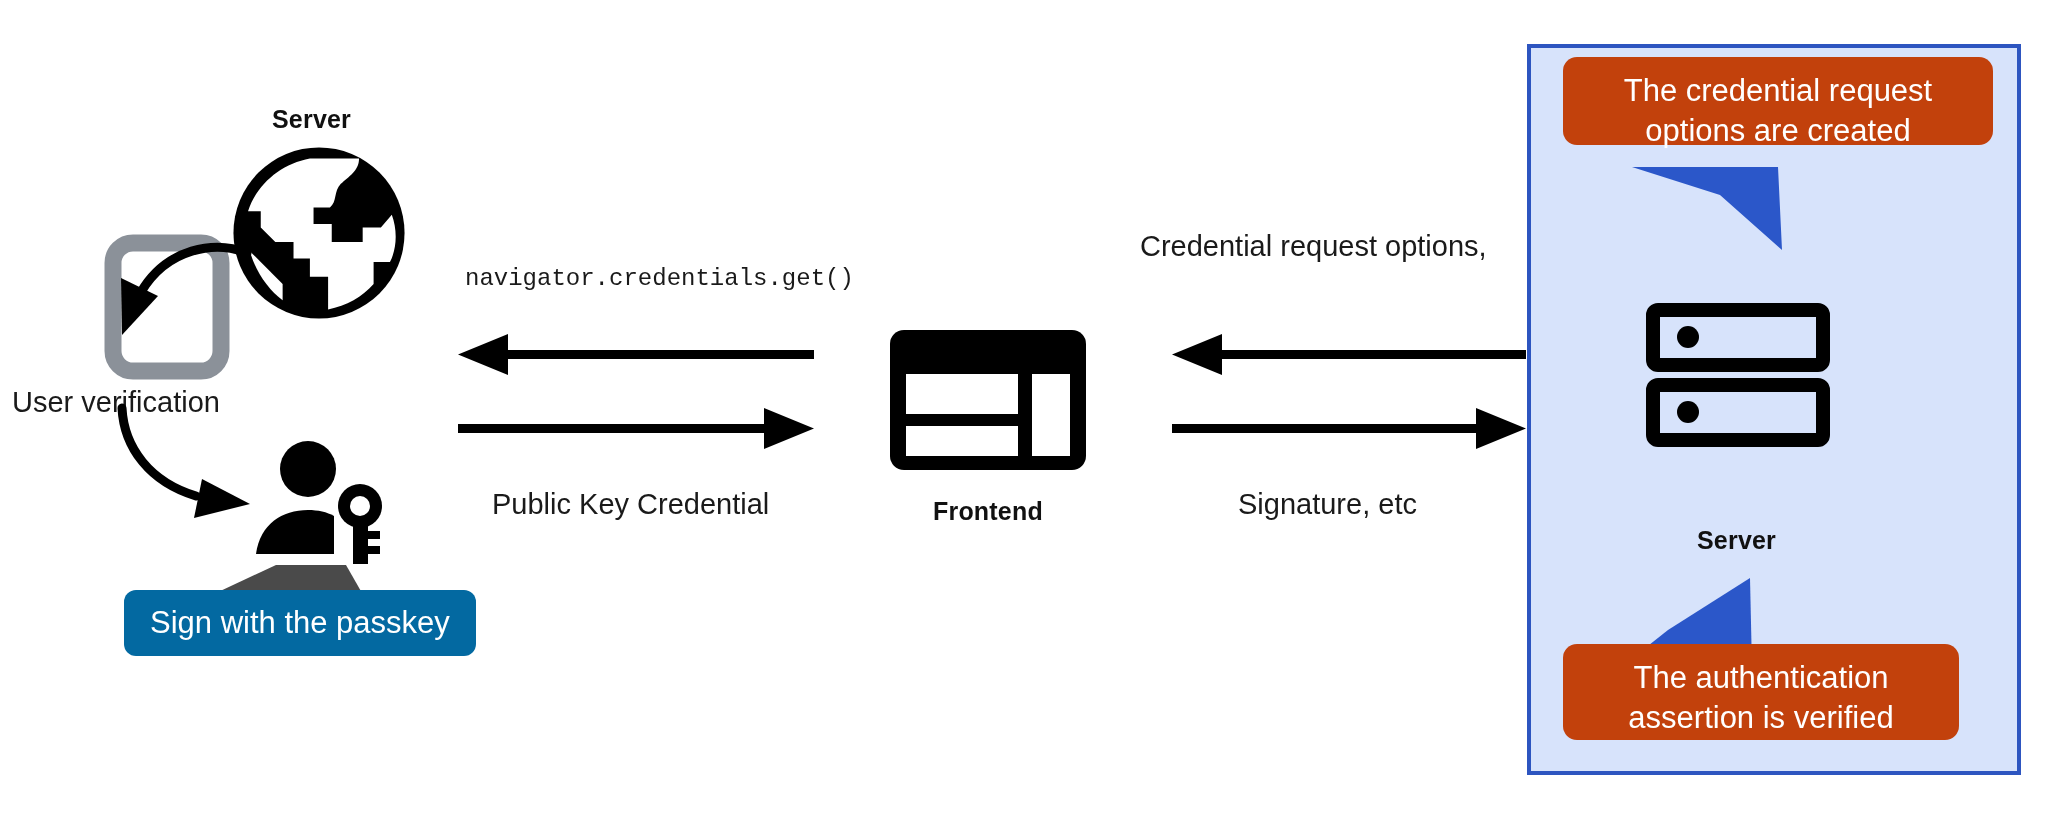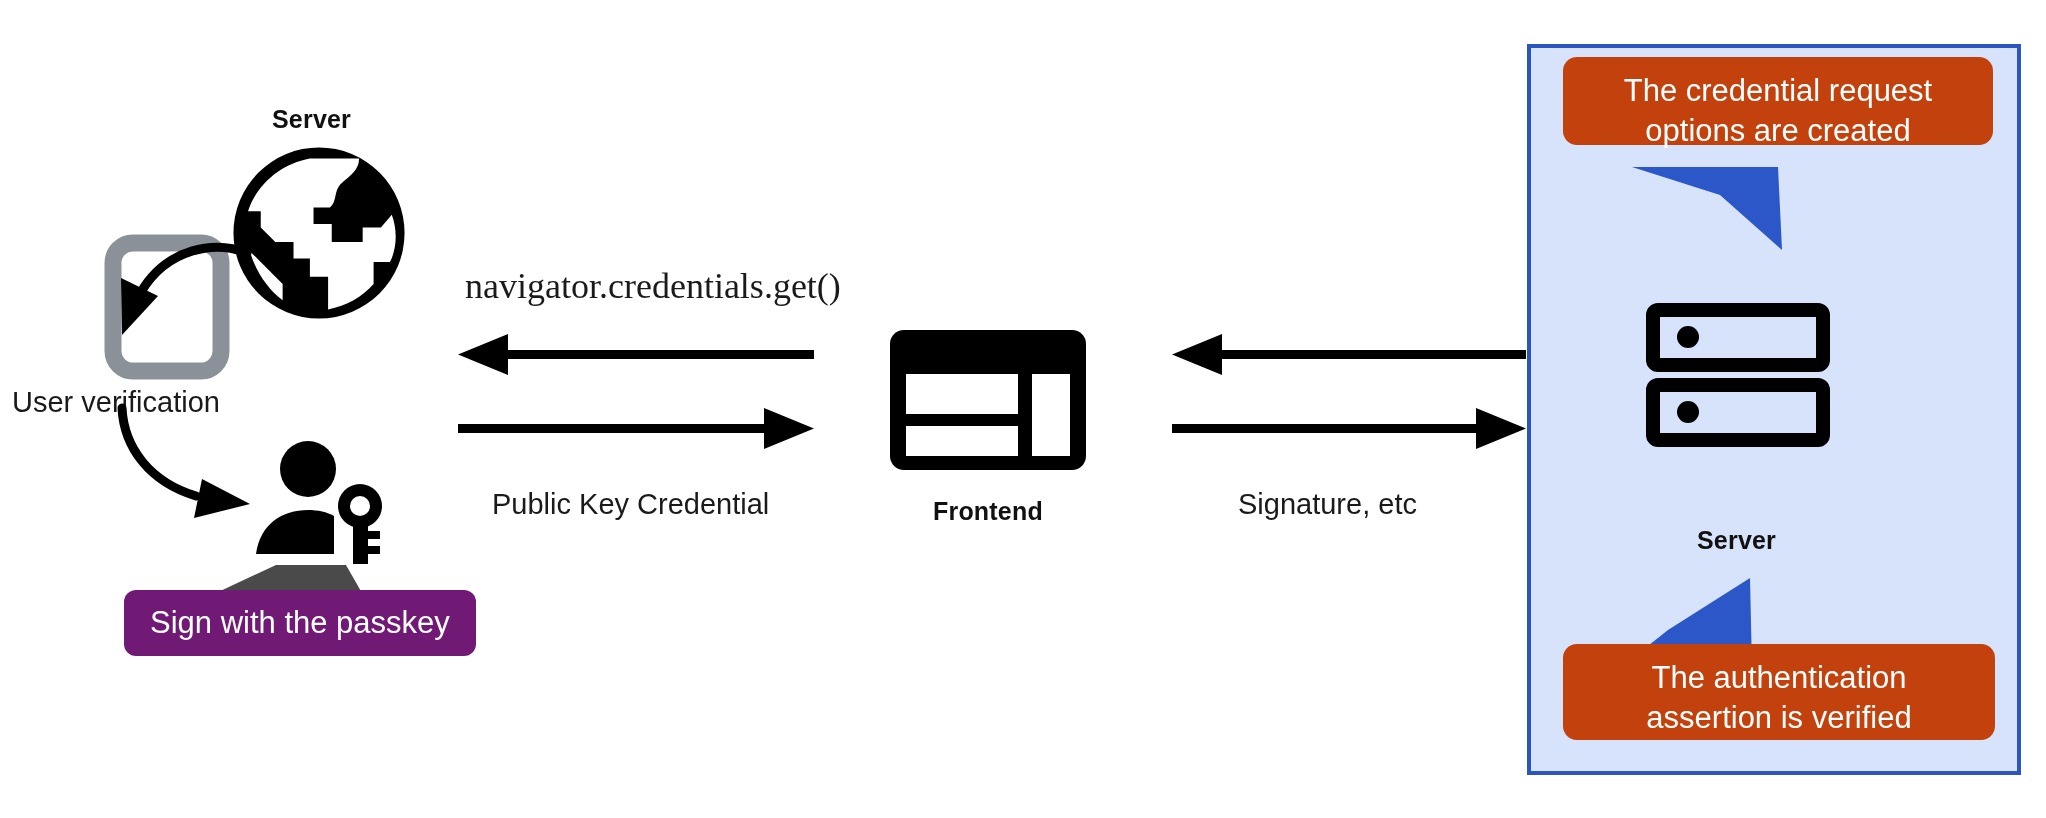--- a/index.html
+++ b/index.html
@@ -32,24 +32,24 @@
   }
   .label-plain {
     font-family: "Liberation Sans", sans-serif;
     font-weight: 400;
     color: #1a1a1a;
     font-size: 29px;
     white-space: nowrap;
     line-height: 1.28;
   }
   .label-mono {
-    font-family: Liberation Serif, serif;
+    font-family: Liberation Mono, monospace;
     font-weight: 400;
     color: #1a1a1a;
-    font-size: 36px;
+    font-size: 24px;
     white-space: nowrap;
   }
 
   
   #server-panel {
     left: 1527px;
     top: 44px;
     width: 494px;
     height: 731px;
     background: #d7e3fb;
@@ -63,21 +63,21 @@
     border-radius: 14px;
     color: #ffffff;
     font-family: "Liberation Sans", sans-serif;
     font-size: 31px;
     line-height: 1.3;
     text-align: center;
     padding: 14px 20px;
     box-sizing: border-box;
   }
   .callout-dark {
-    background: #701a75;
+    background: #0369a1;
     border-radius: 12px;
     color: #ffffff;
     font-family: "Liberation Sans", sans-serif;
     font-size: 31px;
     line-height: 1.3;
     text-align: center;
     padding: 13px 26px;
     box-sizing: border-box;
     white-space: nowrap;
   }
@@ -170,20 +170,21 @@
       <rect x="0" y="0" width="196" height="140" rx="14" ry="14" fill="#000"></rect>
       <rect x="16" y="44" width="112" height="40" fill="#fff"></rect>
       <rect x="16" y="96" width="112" height="30" fill="#fff"></rect>
       <rect x="142" y="44" width="38" height="82" fill="#fff"></rect>
     </svg>
   </div>
 
   <div class="abs label-bold" style="left:933px; top:497px;">Frontend</div>
 
   <div class="abs label-plain" style="left:1140px; top:228px;">
+    <div>Credential request options,</div>
   </div>
 
   <div class="abs" style="left:1172px; top:334px; width:354px; height:42px;">
     <svg width="354" height="42" viewBox="0 0 354 42" aria-hidden="true">
       <rect x="38" y="16" width="316" height="9" fill="#000"></rect>
       <polygon points="0,20.5 50,0 50,41" fill="#000"></polygon>
     </svg>
   </div>
 
   <div class="abs" style="left:1172px; top:408px; width:354px; height:42px;">
@@ -214,18 +215,18 @@
     </svg>
   </div>
 
   <div class="abs label-bold" style="left:1697px; top:526px;">Server</div>
 
   <div class="abs" style="left:1560px; top:550px; width:440px; height:200px;">
     <svg width="440" height="200" viewBox="0 0 440 200" aria-hidden="true">
       <polygon points="190,28 192,118 60,118 108,80" fill="#2b57c9"></polygon>
     </svg>
   </div>
-  <div class="abs callout-blue" style="left:1563px; top:644px; width:432px; height:96px;">
+  <div class="abs callout-blue" style="left:1563px; top:644px; width:396px; height:96px;">
     <div>The authentication</div>
     <div>assertion is verified</div>
   </div>
 
 </div>
 
 </body></html>

